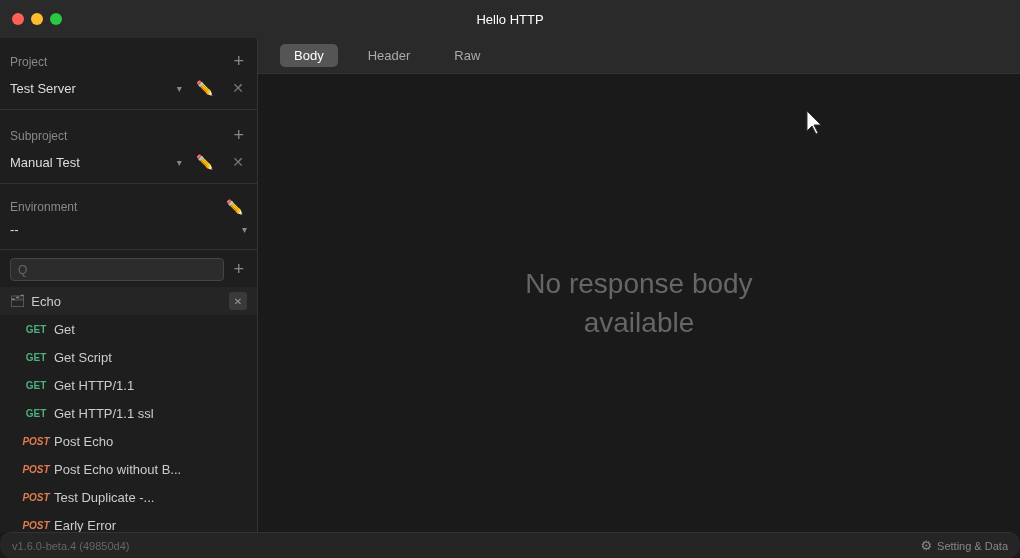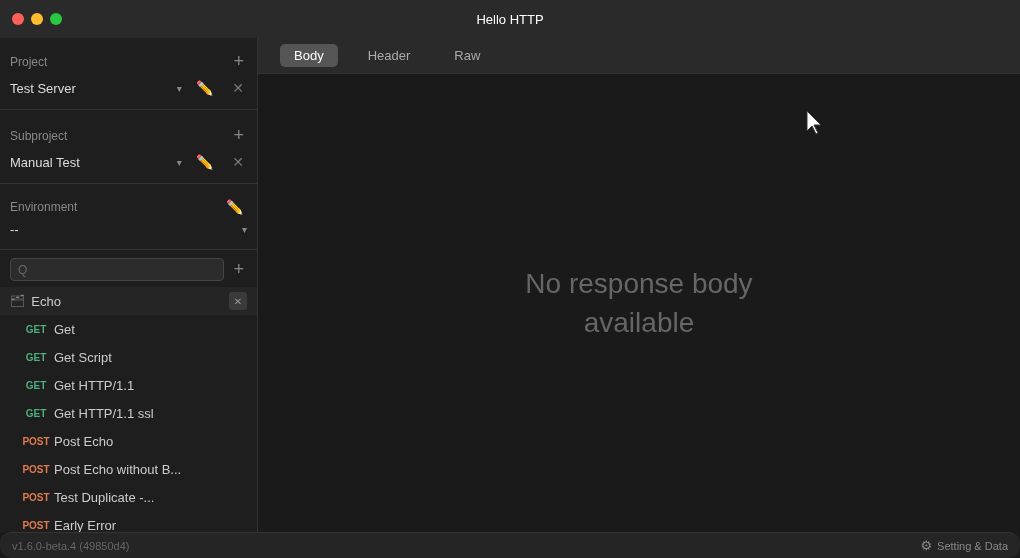--- a/index.html
+++ b/index.html
@@ -192,21 +192,21 @@
     .method-badge {
       font-size: 10px;
       font-weight: bold;
       padding: 1px 4px;
       border-radius: 2px;
       min-width: 36px;
       text-align: center;
     }
 
     .method-get { color: #4caf7d; }
-    .method-post { color: #e07b4f; }
+    .method-post { color: #e07b4f; font-style: italic; }
 
     .request-name {
       font-size: 13px;
       color: #ccc;
       flex: 1;
       white-space: nowrap;
       overflow: hidden;
       text-overflow: ellipsis;
     }
 

